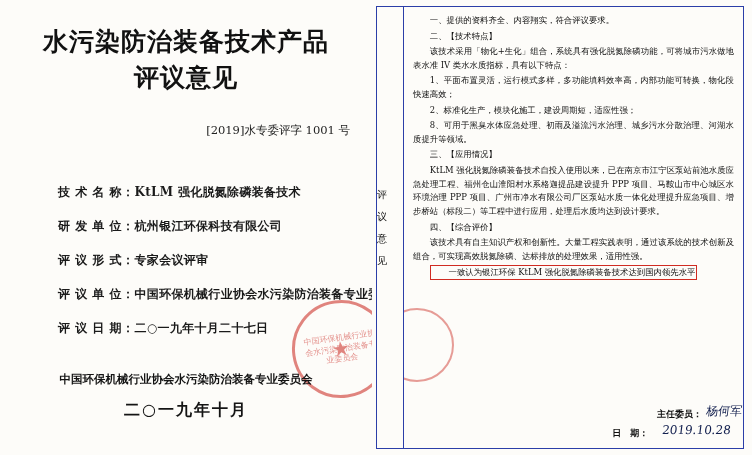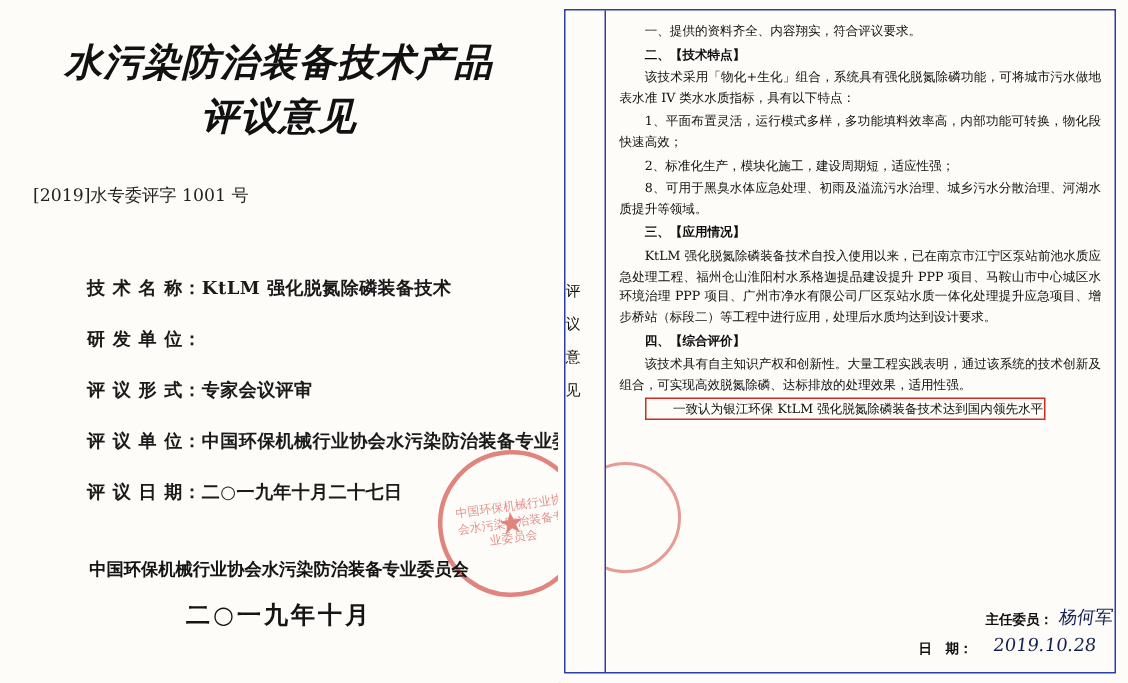--- a/index.html
+++ b/index.html
@@ -26,25 +26,24 @@
   }
   .left-title{
     text-align:center;
     font-family:"DejaVu Serif","Liberation Serif",serif;
     font-weight:bold;
     color:#111;
     font-size:25px;
     letter-spacing:1px;
     line-height:1.45;
     margin-top:10px;
-    font-style:italic;
   }
   .left-title .l2{display:block;}
   .doc-number{
-    text-align:left;
+    text-align:right;
     font-size:11.5px;
     color:#222;
     margin-top:26px;
     font-family:"DejaVu Serif","Liberation Serif",serif;
   }
   .fields{
     margin-top:46px;
     padding-left:36px;
     font-size:12px;
     color:#1a1a1a;
@@ -139,21 +138,21 @@
     box-sizing:border-box;
     font-family:"DejaVu Serif","Liberation Serif",serif;
     font-size:8.4px;
     line-height:1.62;
     color:#0f0f0f;
     text-align:justify;
     position:relative;
     overflow:hidden;
   }
   .body-col p{margin:0 0 2px 0;text-indent:2em;}
-  .body-col p.head{font-weight:bold;text-indent:2em;}
+  .body-col p.head{font-weight:normal;text-indent:2em;}
   .sign-row{
     position:absolute;
     bottom:26px;
     left:12px;right:1px;
     display:flex;
     justify-content:flex-end;
     font-size:9px;
     align-items:flex-end;
     gap:4px;
   }
@@ -211,20 +210,21 @@
 
     <div class="doc-number">[2019]水专委评字 1001 号</div>
 
     <div class="fields">
       <div class="field-row">
         <span class="field-label">技 术 名 称：</span>
         <span class="field-value">KtLM 强化脱氮除磷装备技术</span>
       </div>
       <div class="field-row">
         <span class="field-label">研 发 单 位：</span>
+        <span class="field-value">杭州银江环保科技有限公司</span>
       </div>
       <div class="field-row">
         <span class="field-label">评 议 形 式：</span>
         <span class="field-value">专家会议评审</span>
       </div>
       <div class="field-row">
         <span class="field-label">评 议 单 位：</span>
         <span class="field-value">中国环保机械行业协会水污染防治装备专业委员会</span>
       </div>
       <div class="field-row">

